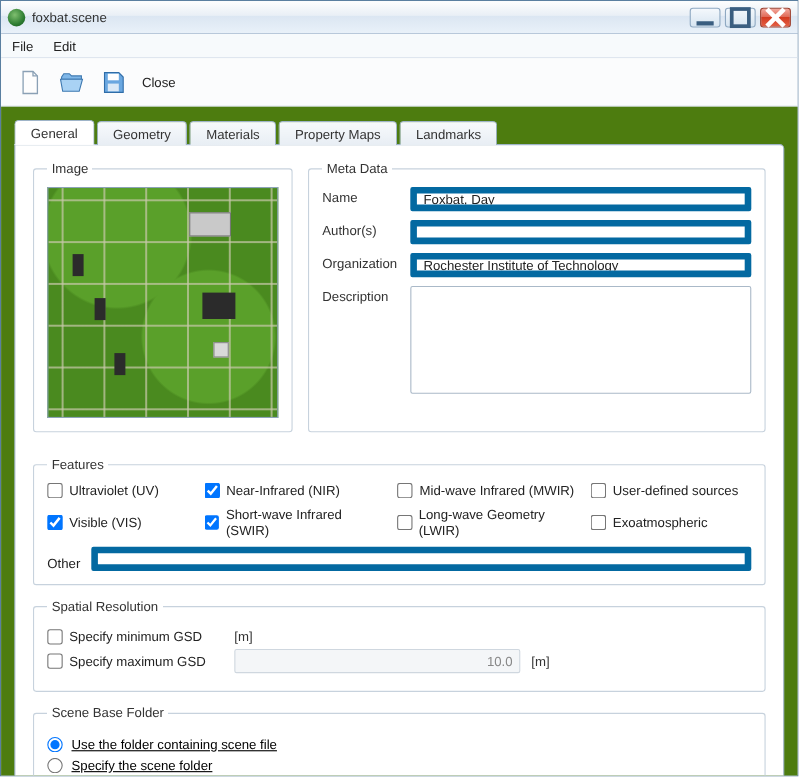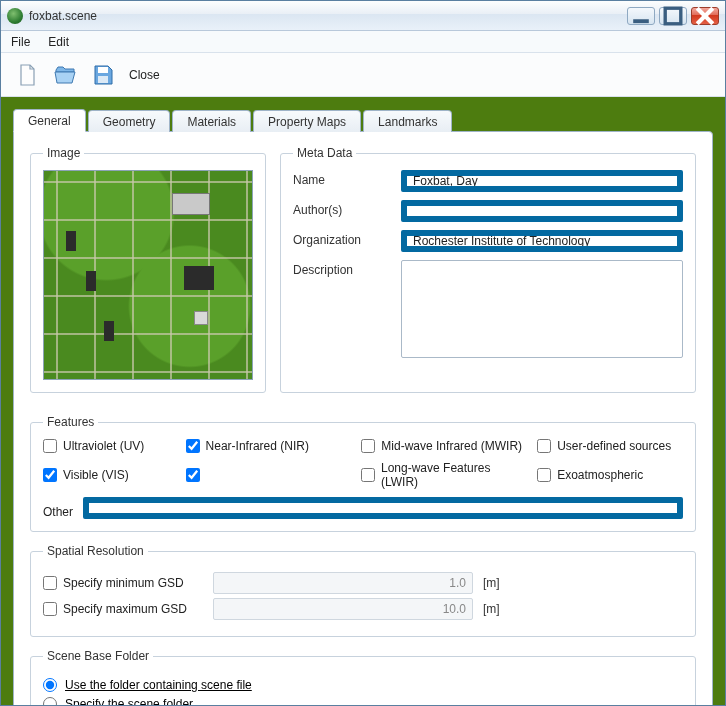--- a/index.html
+++ b/index.html
@@ -33,21 +33,21 @@
   radial-gradient(circle at 70% 65%, #5aa02a 0 30%, transparent 31%);
 }
 .image-prev .blk { position:absolute; background:#2b2b2b; }
 .image-prev .b1{left:128px;top:22px;width:38px;height:22px;background:#c9c9c9;border:1px solid #777;}
 .image-prev .b2{left:140px;top:95px;width:30px;height:24px;}
 .image-prev .b3{left:22px;top:60px;width:10px;height:20px;}
 .image-prev .b4{left:42px;top:100px;width:10px;height:20px;}
 .image-prev .b5{left:60px;top:150px;width:10px;height:20px;}
 .image-prev .b6{left:150px;top:140px;width:14px;height:14px;background:#d9d9d9;border:1px solid #888;}
 .meta-box { flex:1; }
-.meta-grid { display:grid; grid-template-columns:80px 1fr; gap:8px 28px; align-items:start;}
+.meta-grid { display:grid; grid-template-columns:80px 1fr; gap:8px 0; align-items:start;}
 .meta-grid label { color:#333; padding-top:3px;}
 .text-input { width:100%; height:22px; border:6px solid #0369a1; border-radius:2px; padding:2px 6px; background:#fff; color:#222;}
 .textarea { width:100%; height:98px; border:1px solid #aab9c8; border-radius:2px; background:#fff; resize:none;}
 .features-grid { display:grid; grid-template-columns: 1fr 1.25fr 1.25fr 1.1fr; gap:8px 10px; margin-bottom:8px;}
 .chk { display:flex; align-items:center; gap:6px; color:#222;}
 .chk input { width:14px; height:14px; margin:0;}
 .other-row { display:flex; align-items:flex-end; gap:10px;}
 .other-row label { color:#222; }
 .gsd-row { display:flex; align-items:center; gap:10px; margin:4px 0;}
 .num-input { width:260px; height:22px; border:1px solid #cfd7df; border-radius:2px; padding:2px 6px; text-align:right; background:#f4f6f8; color:#888;}
@@ -166,44 +166,44 @@
           <label class="chk">
               <input type="checkbox" style="">
               <span>User-defined sources</span>
             </label>
           <label class="chk">
               <input type="checkbox" checked="" style="">
               <span>Visible (VIS)</span>
             </label>
           <label class="chk">
               <input type="checkbox" checked="" style="">
-            </label>
-          <label class="chk">
-              <input type="checkbox" style="">
-              <span>Long-wave Features (LWIR)</span>
+              <span>Short-wave Infrared (SWIR)</span>
+            </label>
+          <label class="chk">
+              <input type="checkbox" style="">
+              <span>Long-wave Geometry (LWIR)</span>
             </label>
           <label class="chk">
               <input type="checkbox" style="">
               <span>Exoatmospheric</span>
             </label>
         </div>
         <div class="other-row">
           <label>Other</label>
           <input class="text-input" style="flex: 1 1 0%;" value="">
         </div>
       </fieldset>
 
       <fieldset>
         <legend>Spatial Resolution</legend>
         <div class="gsd-row">
           <label class="chk" style="width:160px">
               <input type="checkbox" style="">
               <span>Specify minimum GSD</span>
             </label>
-          <input class="num-input" disabled="" value="1.0" style="">
           <span class="unit">[m]</span>
         </div>
         <div class="gsd-row">
           <label class="chk" style="width:160px">
               <input type="checkbox" style="">
               <span>Specify maximum GSD</span>
             </label>
           <input class="num-input" disabled="" value="10.0" style="">
           <span class="unit">[m]</span>
         </div>

